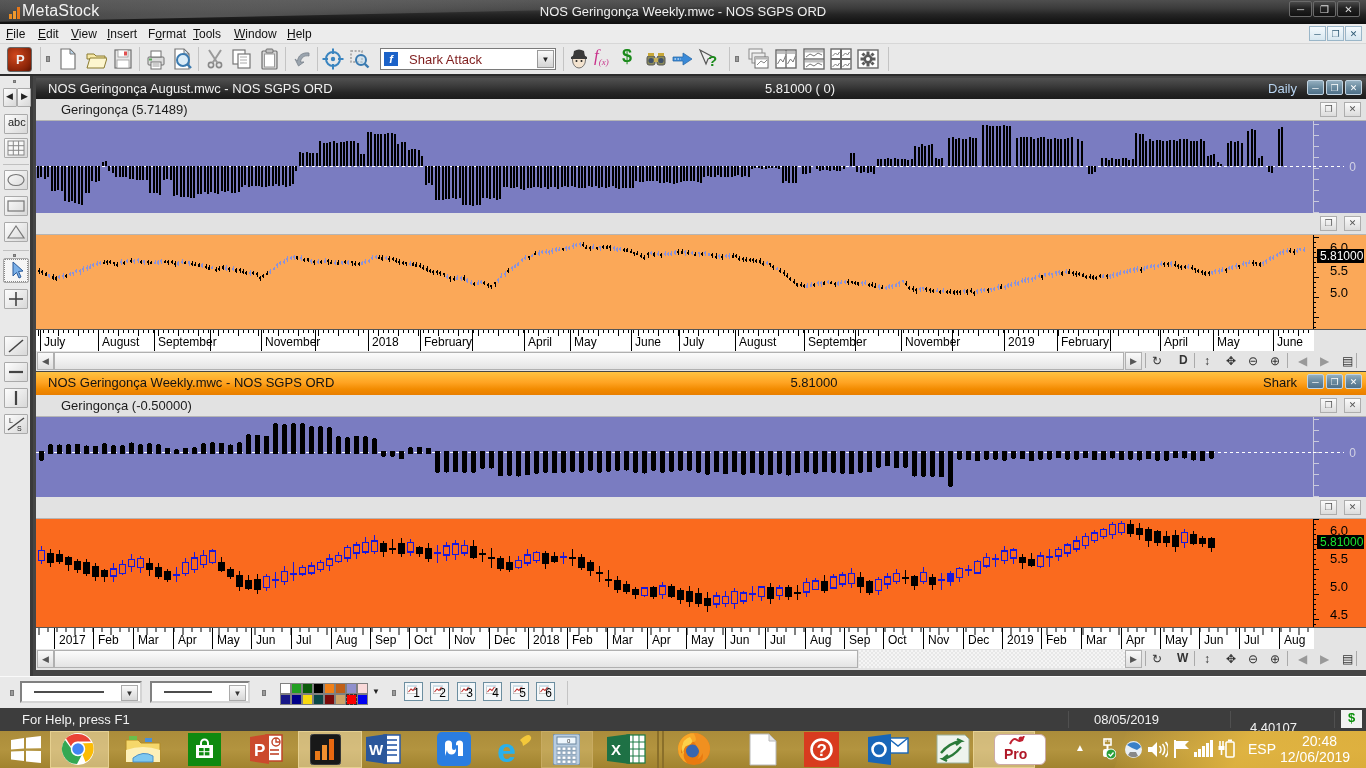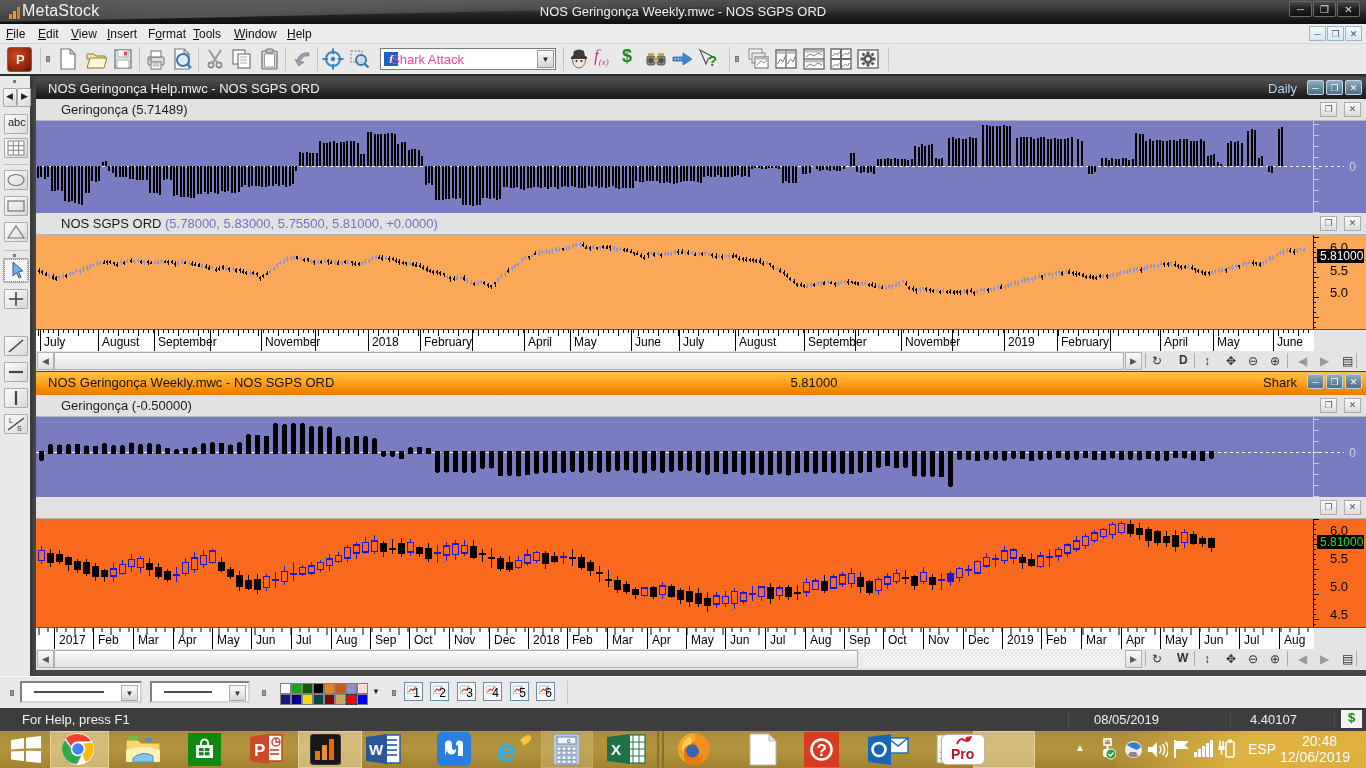--- a/index.html
+++ b/index.html
@@ -172,21 +172,21 @@
         <line x1="0.5" y1="11" x2="6" y2="11" stroke="#3a85c0" stroke-width="2"></line>
         <line x1="16" y1="11" x2="21.5" y2="11" stroke="#3a85c0" stroke-width="2"></line>
       </svg>
       <svg class="abs" style="left:349px;top:4px" width="22" height="22" viewBox="0 0 22 22">
         <rect x="2" y="3" width="11" height="11" fill="none" stroke="#9a9a9a" stroke-width="1.4" stroke-dasharray="2 1.6"></rect>
         <circle cx="12" cy="12" r="5" fill="rgba(190,220,240,0.5)" stroke="#3a7ab0" stroke-width="2"></circle>
         <line x1="15.8" y1="15.8" x2="19.5" y2="19.5" stroke="#3a7ab0" stroke-width="2.4"></line>
       </svg>
       <div class="abs" style="left:380px;top:4px;width:176px;height:22px;background:#fff;border:1px solid #7a7a7a">
         <span class="abs" style="left:3px;top:3px;width:14px;height:14px;background:#1b62c8;color:#fff;font-size:11px;font-style:italic;font-weight:bold;text-align:center;line-height:14px">f</span>
-        <span class="abs" style="left:10px;top:3px;font-size:13px;color:#ec4899">Shark Attack</span>
+        <span class="abs" style="left:28px;top:3px;font-size:13px;color:#7f1d1d">Shark Attack</span>
         <span class="abs" style="right:1px;top:1px;width:17px;height:18px;background:linear-gradient(180deg,#fafafa,#d4d4d4);border:1px solid #999;text-align:center;line-height:17px;font-size:8px;color:#222">▼</span>
       </div>
       <div class="tsep" style="left:563px"></div>
       <svg class="abs" style="left:568px;top:3px" width="22" height="22" viewBox="0 0 22 22">
         <ellipse cx="11" cy="13" rx="6.5" ry="8" fill="#f3e3cf" stroke="#555" stroke-width="0.8"></ellipse>
         <path d="M3 10 Q11 4 19 10 L19 12 L3 12 Z" fill="#3a3a3a"></path>
         <path d="M6 4 Q11 1 16 4 L17 10 L5 10 Z" fill="#3a3a3a"></path>
         <circle cx="8.5" cy="14" r="1" fill="#222"></circle>
         <circle cx="13.5" cy="14" r="1" fill="#222"></circle>
       </svg>
@@ -331,21 +331,22 @@
           <text x="4" y="8" font-size="7" fill="#222">L</text>
           <text x="12" y="16" font-size="7" fill="#222">S</text>
         </svg>
       </div>
     </div>
 
 <div id="mdi">
 
   <div class="cw" style="top:2px;height:293px">
     <div class="cwtitle inactive">
-      <div class="t1">NOS Geringonça Help.mwc - NOS SGPS ORD</div>
+      <div class="t1">NOS Geringonça August.mwc - NOS SGPS ORD</div>
+      <div class="t2">5.81000 ( 0)</div>
       <div class="t3" style="color:#b8d4f0">Daily</div>
       <div class="cwbtn" style="right:42px">─</div>
       <div class="cwbtn" style="right:23px">❐</div>
       <div class="cwbtn" style="right:4px">✕</div>
     </div>
     <div class="phead" style="top:21px">
       <div class="nm">Geringonça (5.71489)</div>
       <div class="pbtn" style="right:29px">❐</div>
       <div class="pbtn" style="right:5px">✕</div>
     </div>
@@ -714,21 +715,20 @@
             <line x1="1277" y1="47.5" x2="1283" y2="47.5" stroke="#c9c9dd" stroke-width="1"></line>
             <line x1="1277" y1="58.5" x2="1283" y2="58.5" stroke="#c9c9dd" stroke-width="1"></line>
             <line x1="1277" y1="69.5" x2="1283" y2="69.5" stroke="#c9c9dd" stroke-width="1"></line>
             <line x1="1277" y1="80.5" x2="1283" y2="80.5" stroke="#c9c9dd" stroke-width="1"></line>
             <line x1="1277" y1="91.5" x2="1283" y2="91.5" stroke="#c9c9dd" stroke-width="1"></line>
             <line x1="1277" y1="45.5" x2="1308" y2="45.5" stroke="#ffffff" stroke-width="1" stroke-dasharray="3 3"></line>
             <text x="1320" y="50" font-size="12" fill="#d2d2e4" text-anchor="end" font-family="Liberation Sans, sans-serif">0</text>
           </svg>
         </div>
     <div class="phead" style="top:135px">
-      <div class="nm">NOS SGPS ORD <span class="vals">(5.78000, 5.83000, 5.75500, 5.81000, +0.0000)</span></div>
       <div class="pbtn" style="right:29px">❐</div>
       <div class="pbtn" style="right:5px">✕</div>
     </div>
     <div class="purple" style="top:157px;height:94px;background:#fba858">
           <svg shape-rendering="crispEdges" width="1330" height="94" style="position:absolute;left:0;top:0">
             <rect x="3" y="33" width="1" height="6" fill="#000000"></rect>
             <rect x="2" y="35" width="2" height="2" fill="#000000"></rect>
             <rect x="6" y="35" width="1" height="5" fill="#000000"></rect>
             <rect x="5" y="36" width="2" height="2" fill="#000000"></rect>
             <rect x="10" y="37" width="1" height="4" fill="#000000"></rect>
@@ -2596,21 +2596,21 @@
           <path d="M1.5 7 l2.5 -3 l2 1.5 l2.5 -3.5" stroke="#c03030" stroke-width="1.1" fill="none"></path>
         </svg>
         <span style="position:absolute;right:2px;top:3px">6</span>
       </div>
       <div class="tsep" style="left:567px;top:4px"></div>
     </div>
 
 <div id="statusbar">
   <span class="abs" style="left:22px;top:4px">For Help, press F1</span>
   <span class="abs" style="left:1094px;top:4px">08/05/2019</span>
-  <span class="abs" style="left:1250px;top:4px">4.40107</span>
+  <span class="abs" style="left:1250px;top:12px">4.40107</span>
   <span class="abs" style="left:1068px;top:3px;width:1px;height:17px;background:#2e2e2e;border-right:1px solid #505050"></span>
   <span class="abs" style="left:1230px;top:3px;width:1px;height:17px;background:#2e2e2e;border-right:1px solid #505050"></span>
   <span class="abs" style="left:1334px;top:3px;width:1px;height:17px;background:#2e2e2e;border-right:1px solid #505050"></span>
   <span class="abs" style="left:1341px;top:2px;width:21px;height:18px;background:#f2f2f2;color:#0a8f0a;font-weight:bold;text-align:center">$</span>
 </div>
 
 <div id="taskbar">
       <div class="band"></div>
       <svg class="abs" style="left:11px;top:5px" width="30" height="27" viewBox="0 0 30 27">
         <path d="M0 4 L13 2 L13 12.5 L0 13.5 Z M15 1.8 L30 0 L30 12.3 L15 12.5 Z M0 15.5 L13 15 L13 25 L0 23.5 Z M15 14.8 L30 15 L30 27 L15 25.5 Z" fill="#fff"></path>
@@ -2736,21 +2736,21 @@
         <path d="M20 5 l10 8 l10 -8" fill="none" stroke="#1866b8" stroke-width="1.4"></path>
         <path d="M0 4 L23 1 V32 L0 29 Z" fill="#1866b8"></path>
         <circle cx="11" cy="16.5" r="6.5" fill="none" stroke="#fff" stroke-width="2.6"></circle>
       </svg>
       <svg class="abs" style="left:933px;top:2px" width="38" height="32" viewBox="0 0 38 32">
         <path d="M4 2 h28 l4 4 v24 h-32 z" fill="#eef4ee" stroke="#9ab09a"></path>
         <path d="M4 2 h28 l4 4 v24 h-32 z" fill="none"></path>
         <path d="M8 20 q8 -10 20 -12 l-4 -2 m4 2 l-5 4" stroke="#2a7a3a" stroke-width="2.4" fill="none"></path>
         <path d="M28 14 q-8 10 -18 12 l4 2 m-4 -2 l5 -4" stroke="#2a7a3a" stroke-width="2.4" fill="none"></path>
       </svg>
-      <div class="abs" style="left:941px;top:3px;width:44px;height:31px;background:#fff;border-radius:6px;border:1px solid #caa">
+      <div class="abs" style="left:994px;top:3px;width:52px;height:31px;background:#fff;border-radius:6px;border:1px solid #caa">
         <svg class="abs" style="left:14px;top:1px" width="16" height="10">
           <path d="M1 8 q3 -7 7 -4 q4 3 7 -4" stroke="#c02030" stroke-width="2" fill="none"></path>
           <circle cx="12" cy="3" r="2.5" fill="#c02030"></circle>
         </svg>
         <span class="abs" style="left:9px;top:11px;color:#b01828;font-size:14px;font-weight:bold">Pro</span>
       </div>
       <span class="tray" style="left:1075px;top:11px;font-size:10px">▲</span>
       <svg class="abs" style="left:1099px;top:7px" width="17" height="22" viewBox="0 0 17 22">
         <rect x="5" y="1" width="7" height="6" fill="none" stroke="#fff" stroke-width="1.6"></rect>
         <line x1="7" y1="1" x2="7" y2="4" stroke="#fff"></line>

